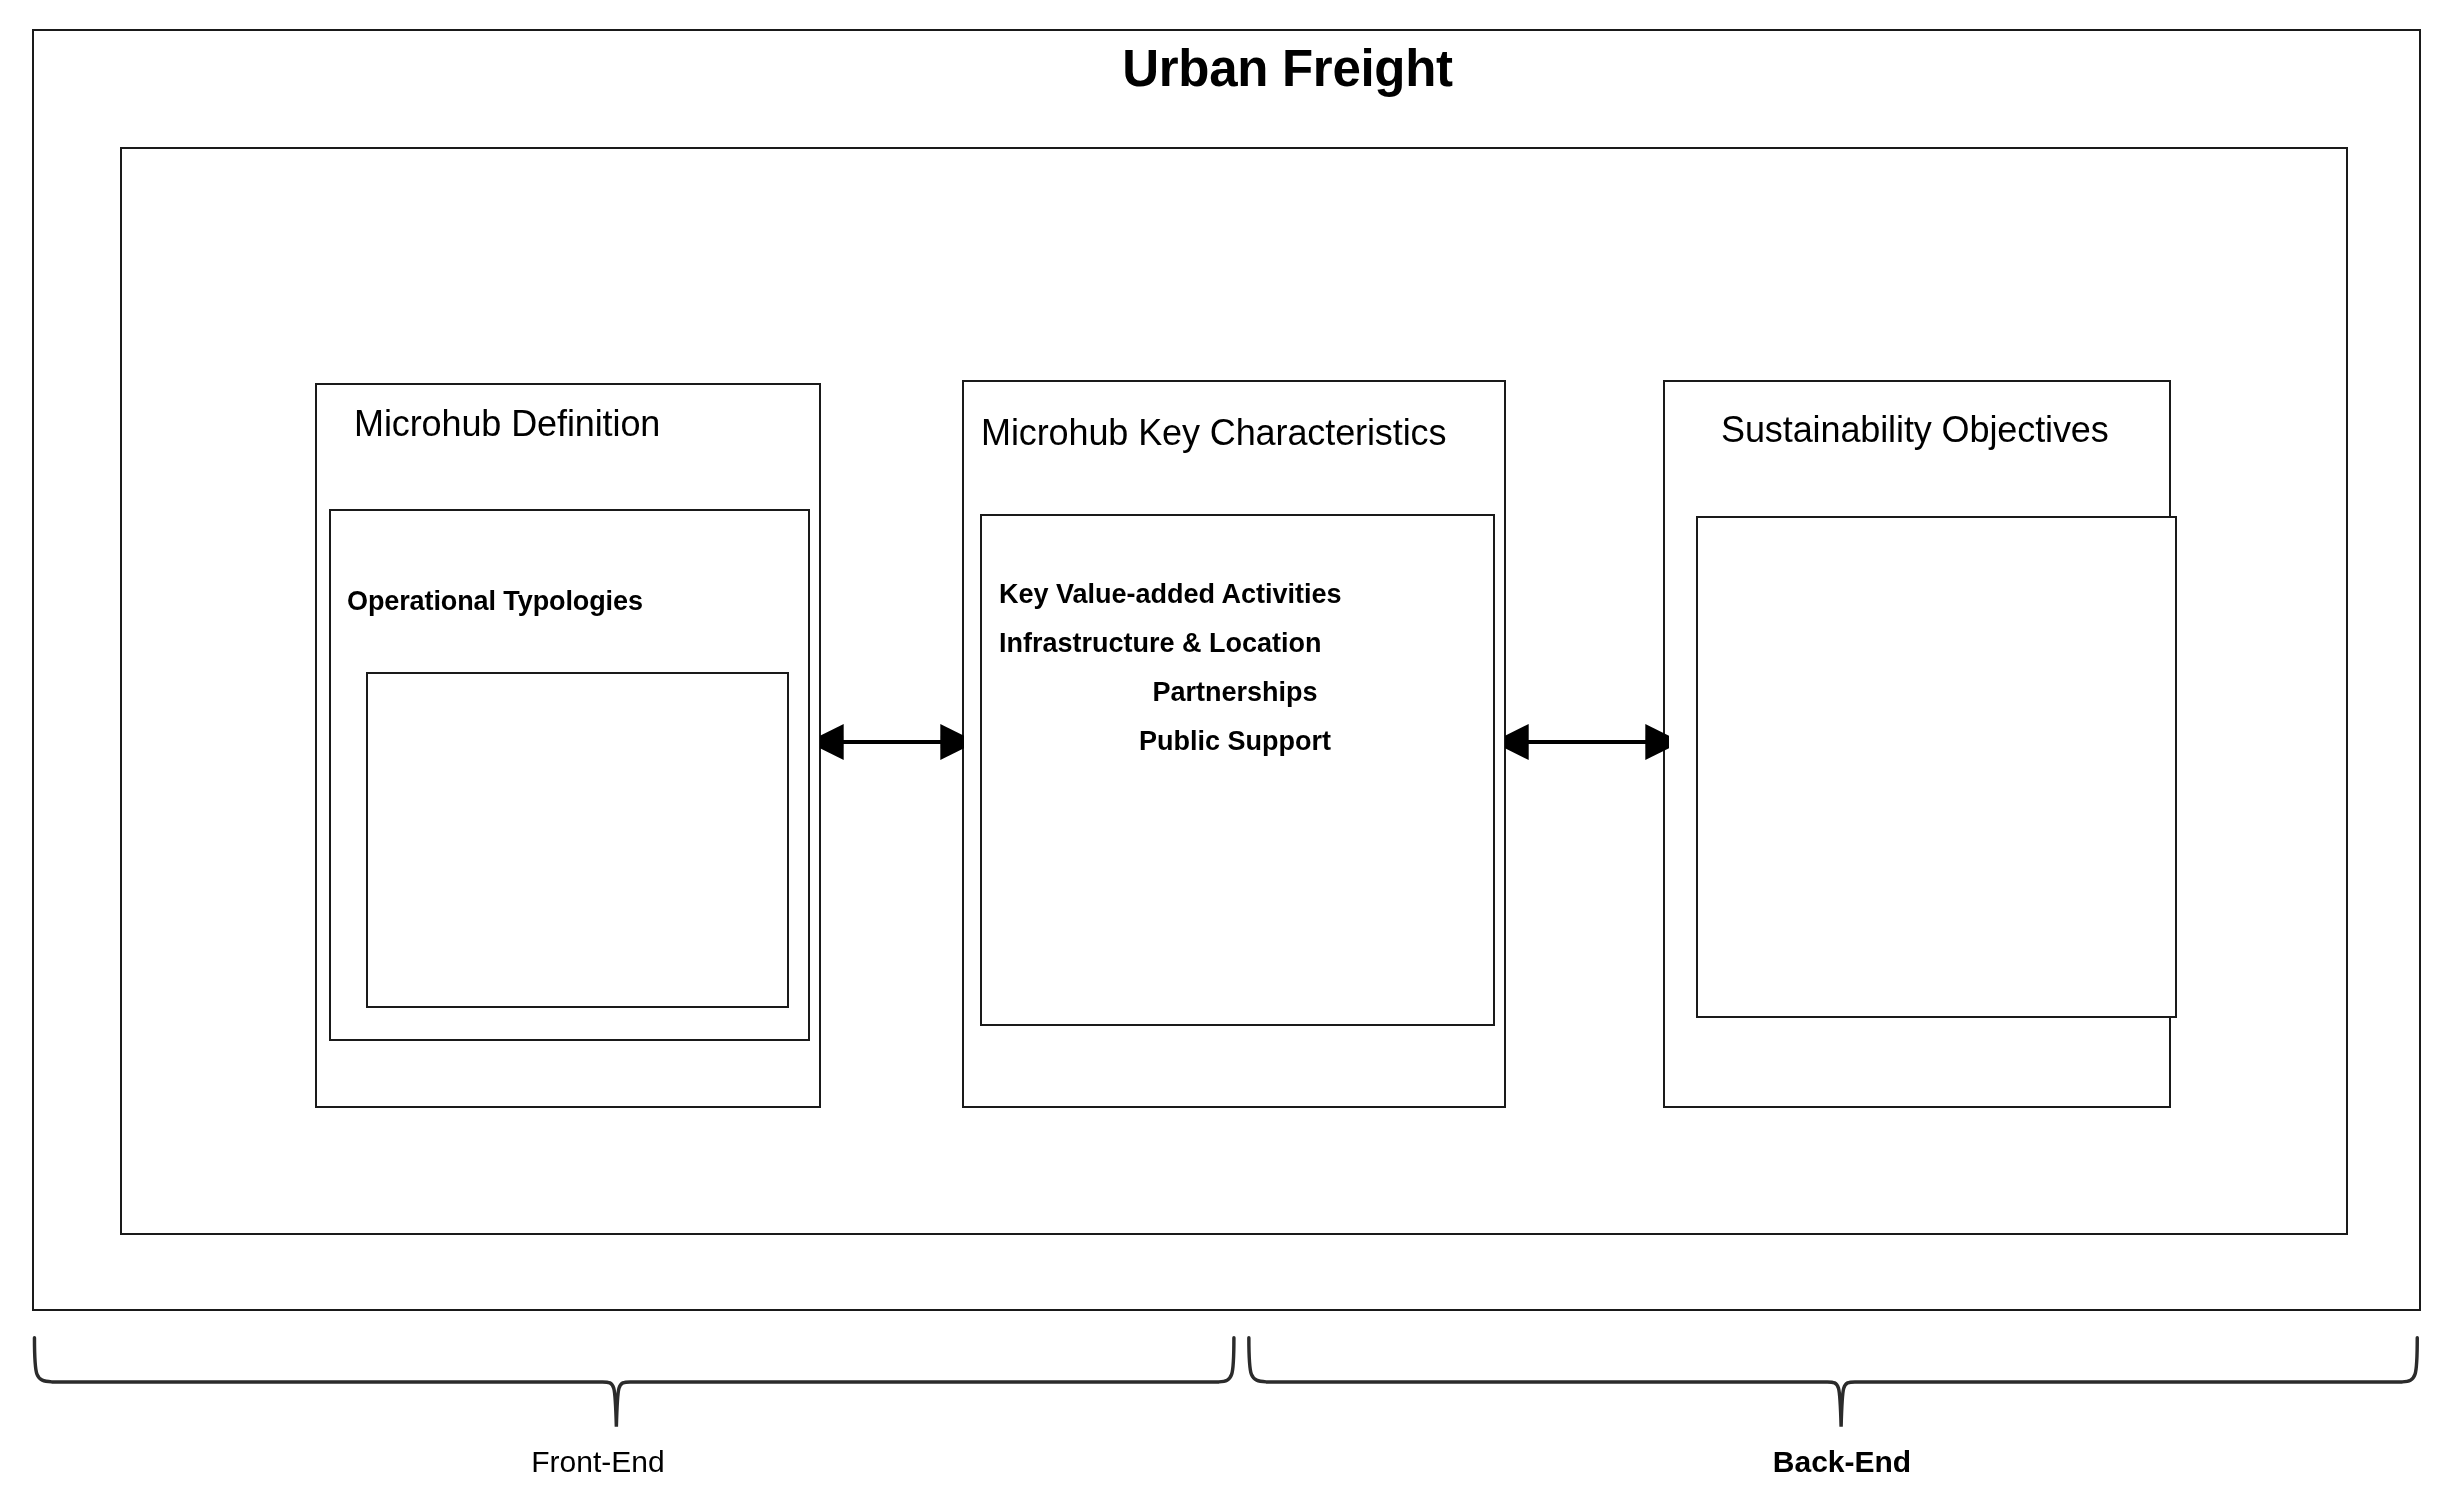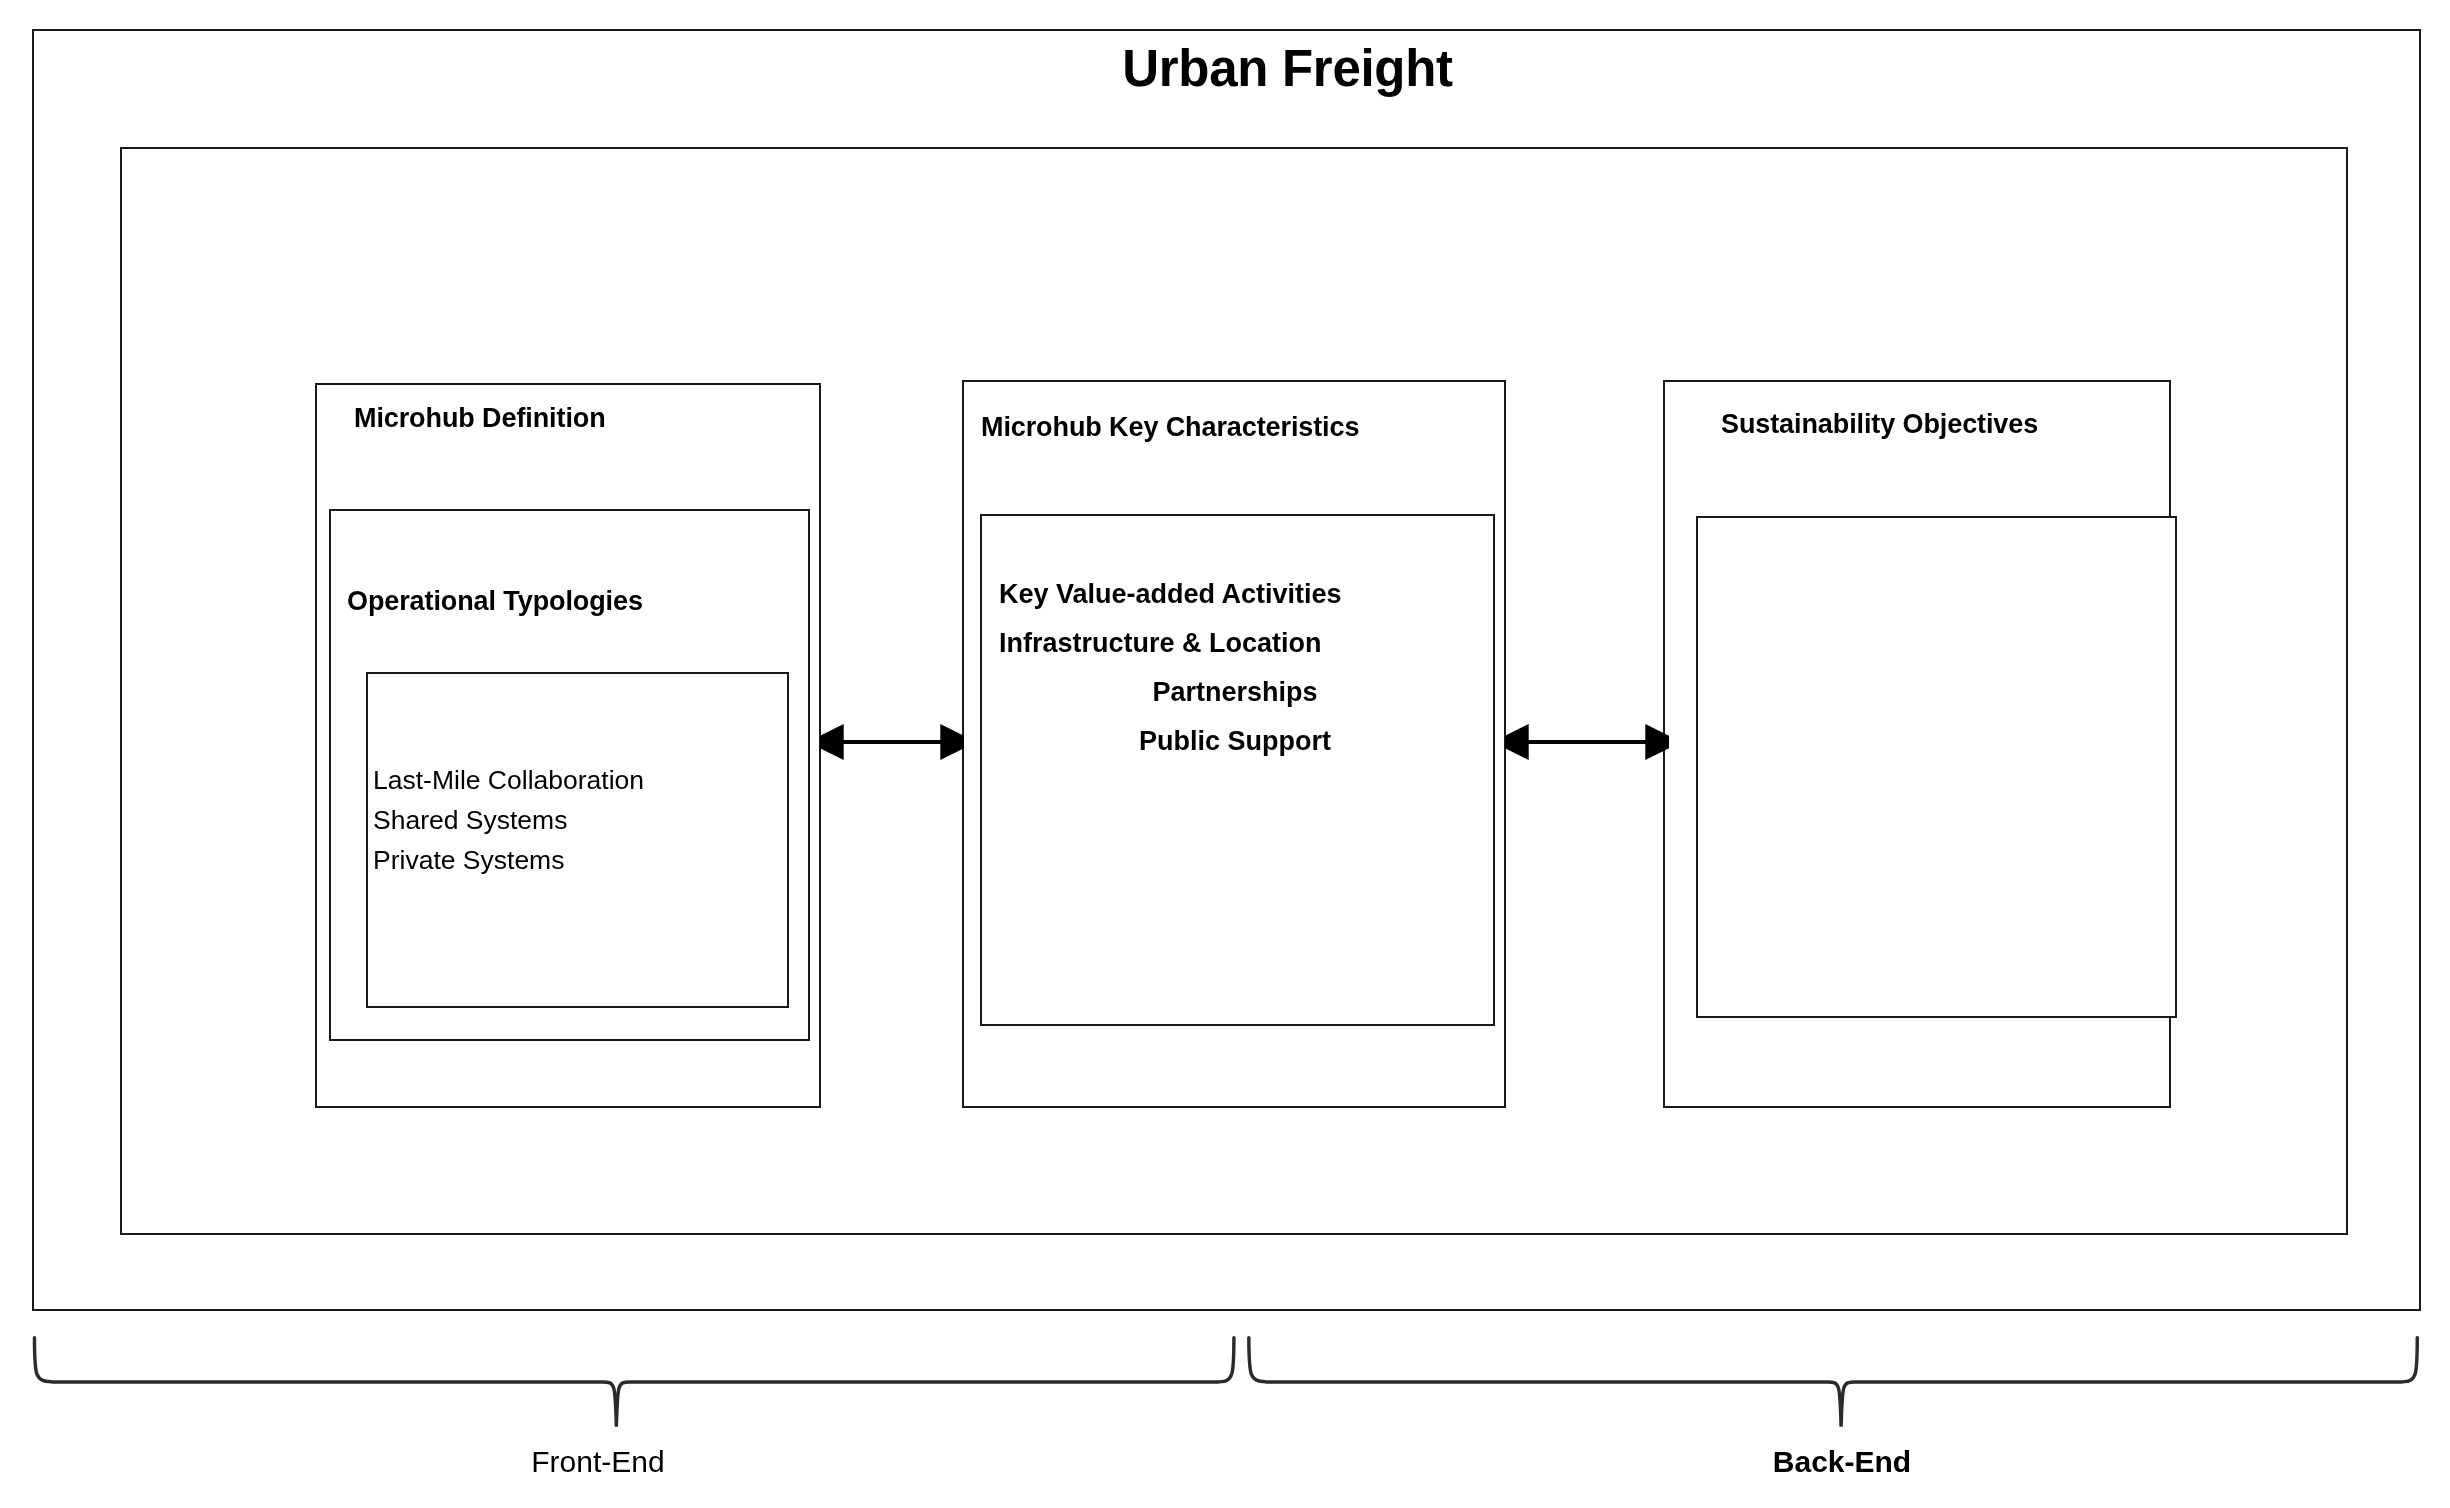--- a/index.html
+++ b/index.html
@@ -71,22 +71,22 @@
     width: 2228px;
     text-align: center;
     font-size: 47px;
     font-weight: bold;
     letter-spacing: -0.3px;
     line-height: 1.0;
   }
 
   .box-heading {
     position: absolute;
-    font-size: 27px;
-    font-weight: bold;
+    font-size: 36px;
+    font-weight: normal;
     letter-spacing: -0.1px;
     white-space: nowrap;
   }
   #heading-definition      { left: 354px;  top: 403px; }
   #heading-characteristics { left: 981px; top: 412px; }
   #heading-sustainability  { left: 1721px; top: 409px; }
 
   #heading-typologies {
     position: absolute;
     left: 347px; top: 586px;
@@ -165,25 +165,20 @@
 
   <div class="title-main">Urban Freight</div>
 
   <div class="frame-thin" id="col-left"></div>
   <div class="box-heading" id="heading-definition">Microhub Definition</div>
 
   <div class="frame-thin" id="typologies-box"></div>
   <div id="heading-typologies">Operational Typologies</div>
 
   <div class="frame-thin" id="typology-items-box"></div>
-  <ul class="item-list" id="typology-items">
-    <li>Last-Mile Collaboration</li>
-    <li>Shared Systems</li>
-    <li>Private Systems</li>
-  </ul>
 
   <div class="frame-thin" id="col-middle"></div>
   <div class="box-heading" id="heading-characteristics">Microhub Key Characteristics</div>
 
   <div class="frame-thin" id="characteristics-box"></div>
   <ul class="item-list" id="characteristic-items">
     <li class="align-left">Key Value-added Activities</li>
     <li class="align-left">Infrastructure &amp; Location</li>
     <li class="align-center">Partnerships</li>
     <li class="align-center">Public Support</li>

